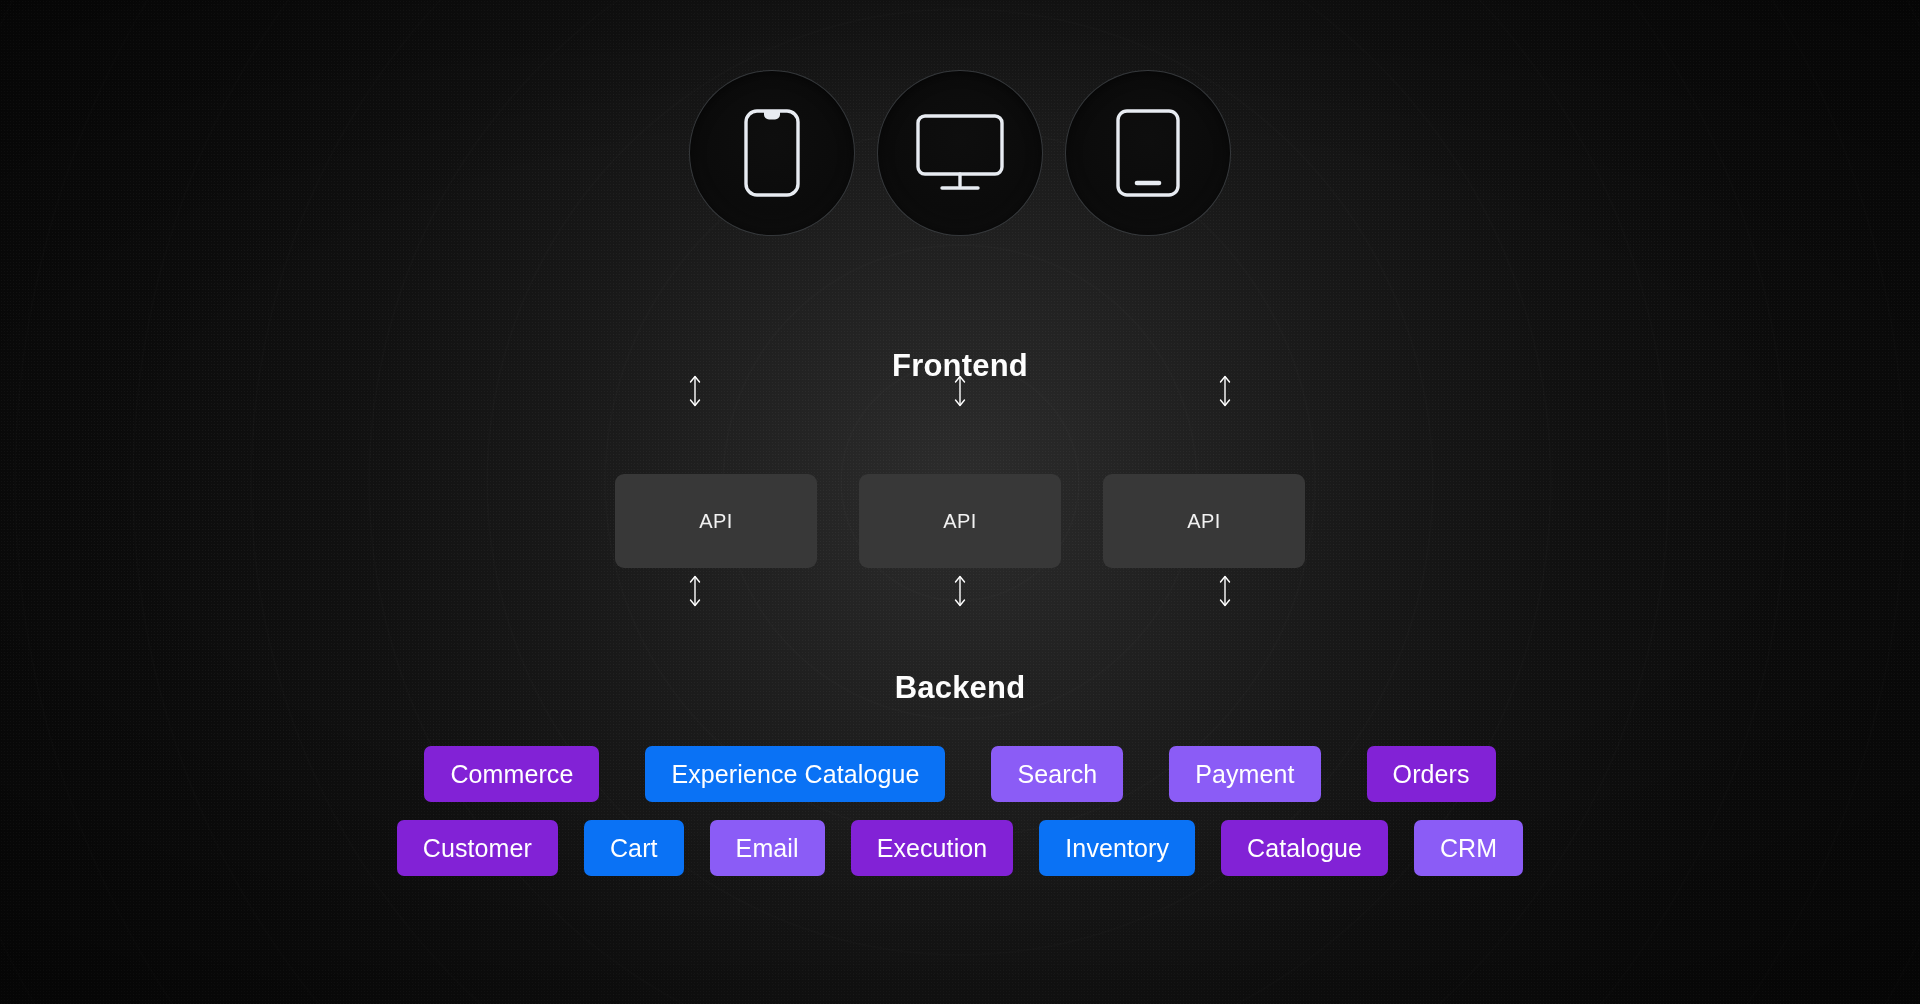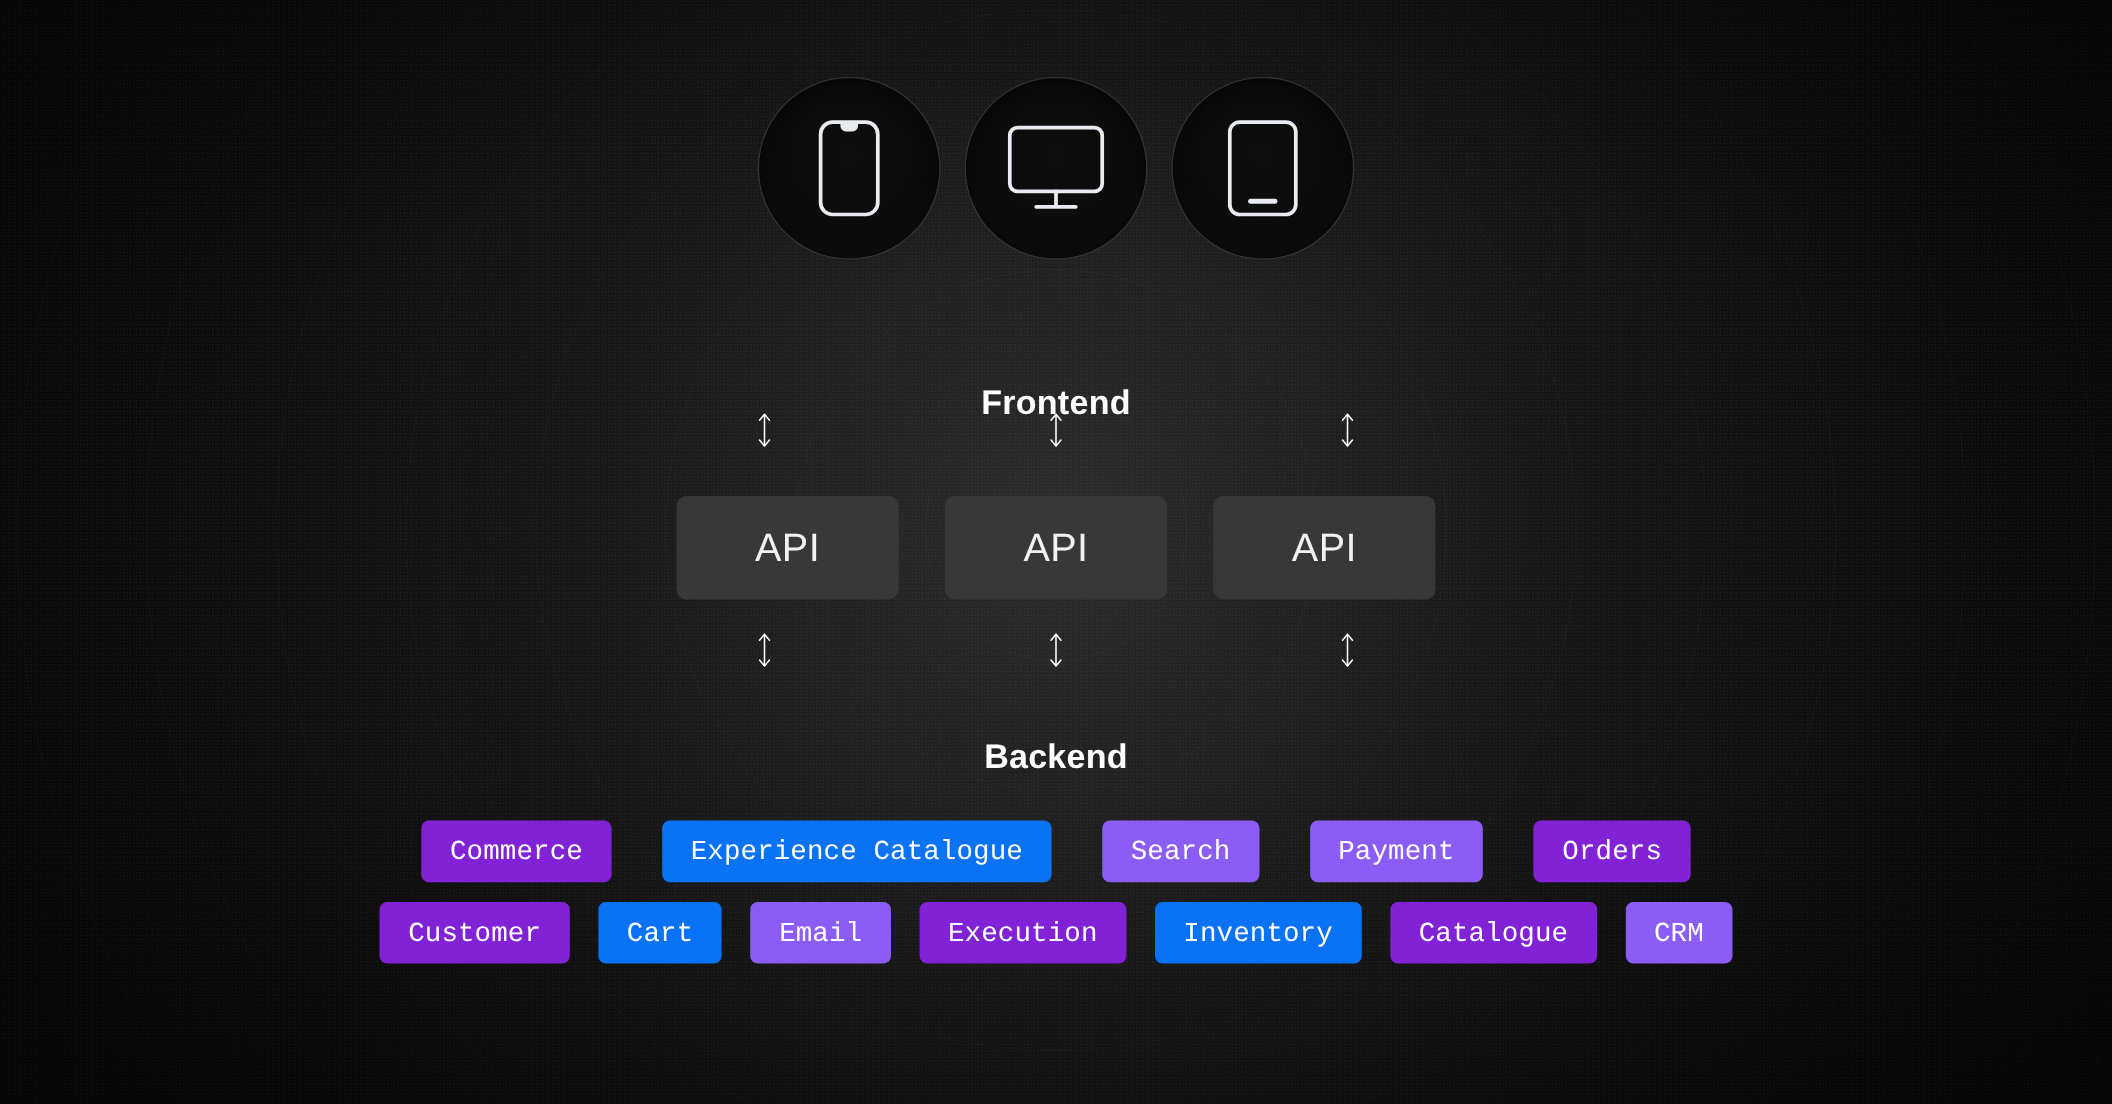--- a/index.html
+++ b/index.html
@@ -153,33 +153,33 @@
     gap:42px;
   }
   .api-box {
     width:202px;
     height:94px;
     border-radius:9px;
     background:#383838;
     display:flex;
     align-items:center;
     justify-content:center;
-    font-size:36px;
+    font-size:20px;
     color:#f2f2f2;
     letter-spacing:.4px;
+    margin-top:23px;
   }
 
   
   .chip-row {
     position:absolute;
     left:0; right:0;
     display:flex;
     justify-content:center;
     align-items:center;
-    font-family:Liberation Mono, monospace;
   }
   #chip-row-1 { top:746px; gap:46px; }
   #chip-row-2 { top:820px; gap:26px; }
 
   .chip {
     height:56px;
     border-radius:7px;
     padding:0 26px;
     display:flex;
     align-items:center;

